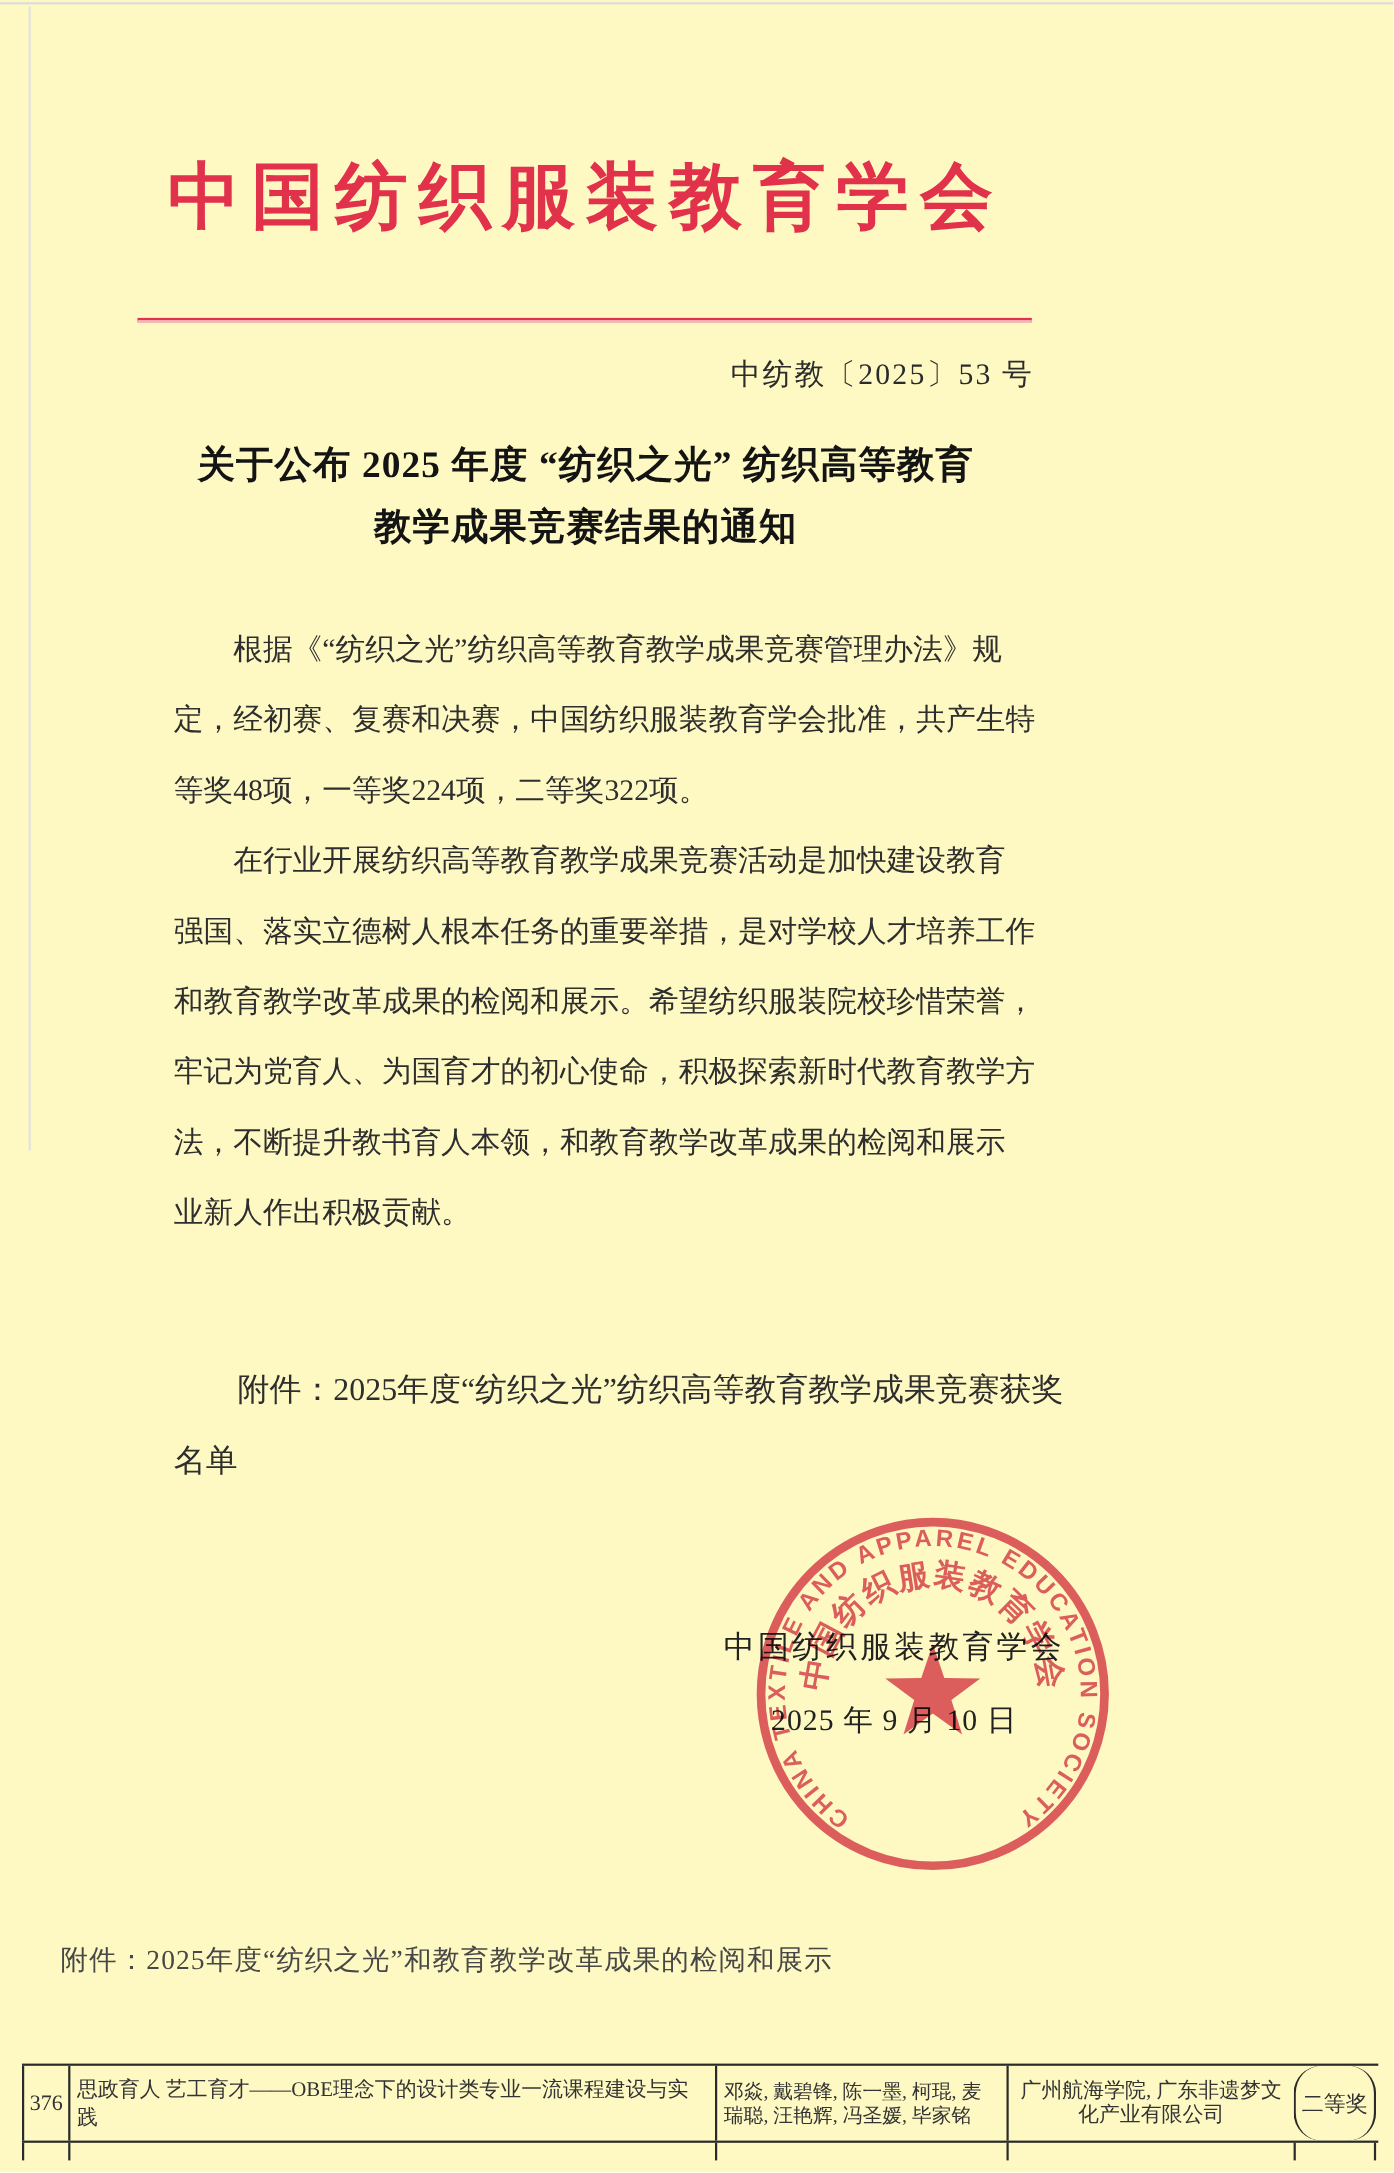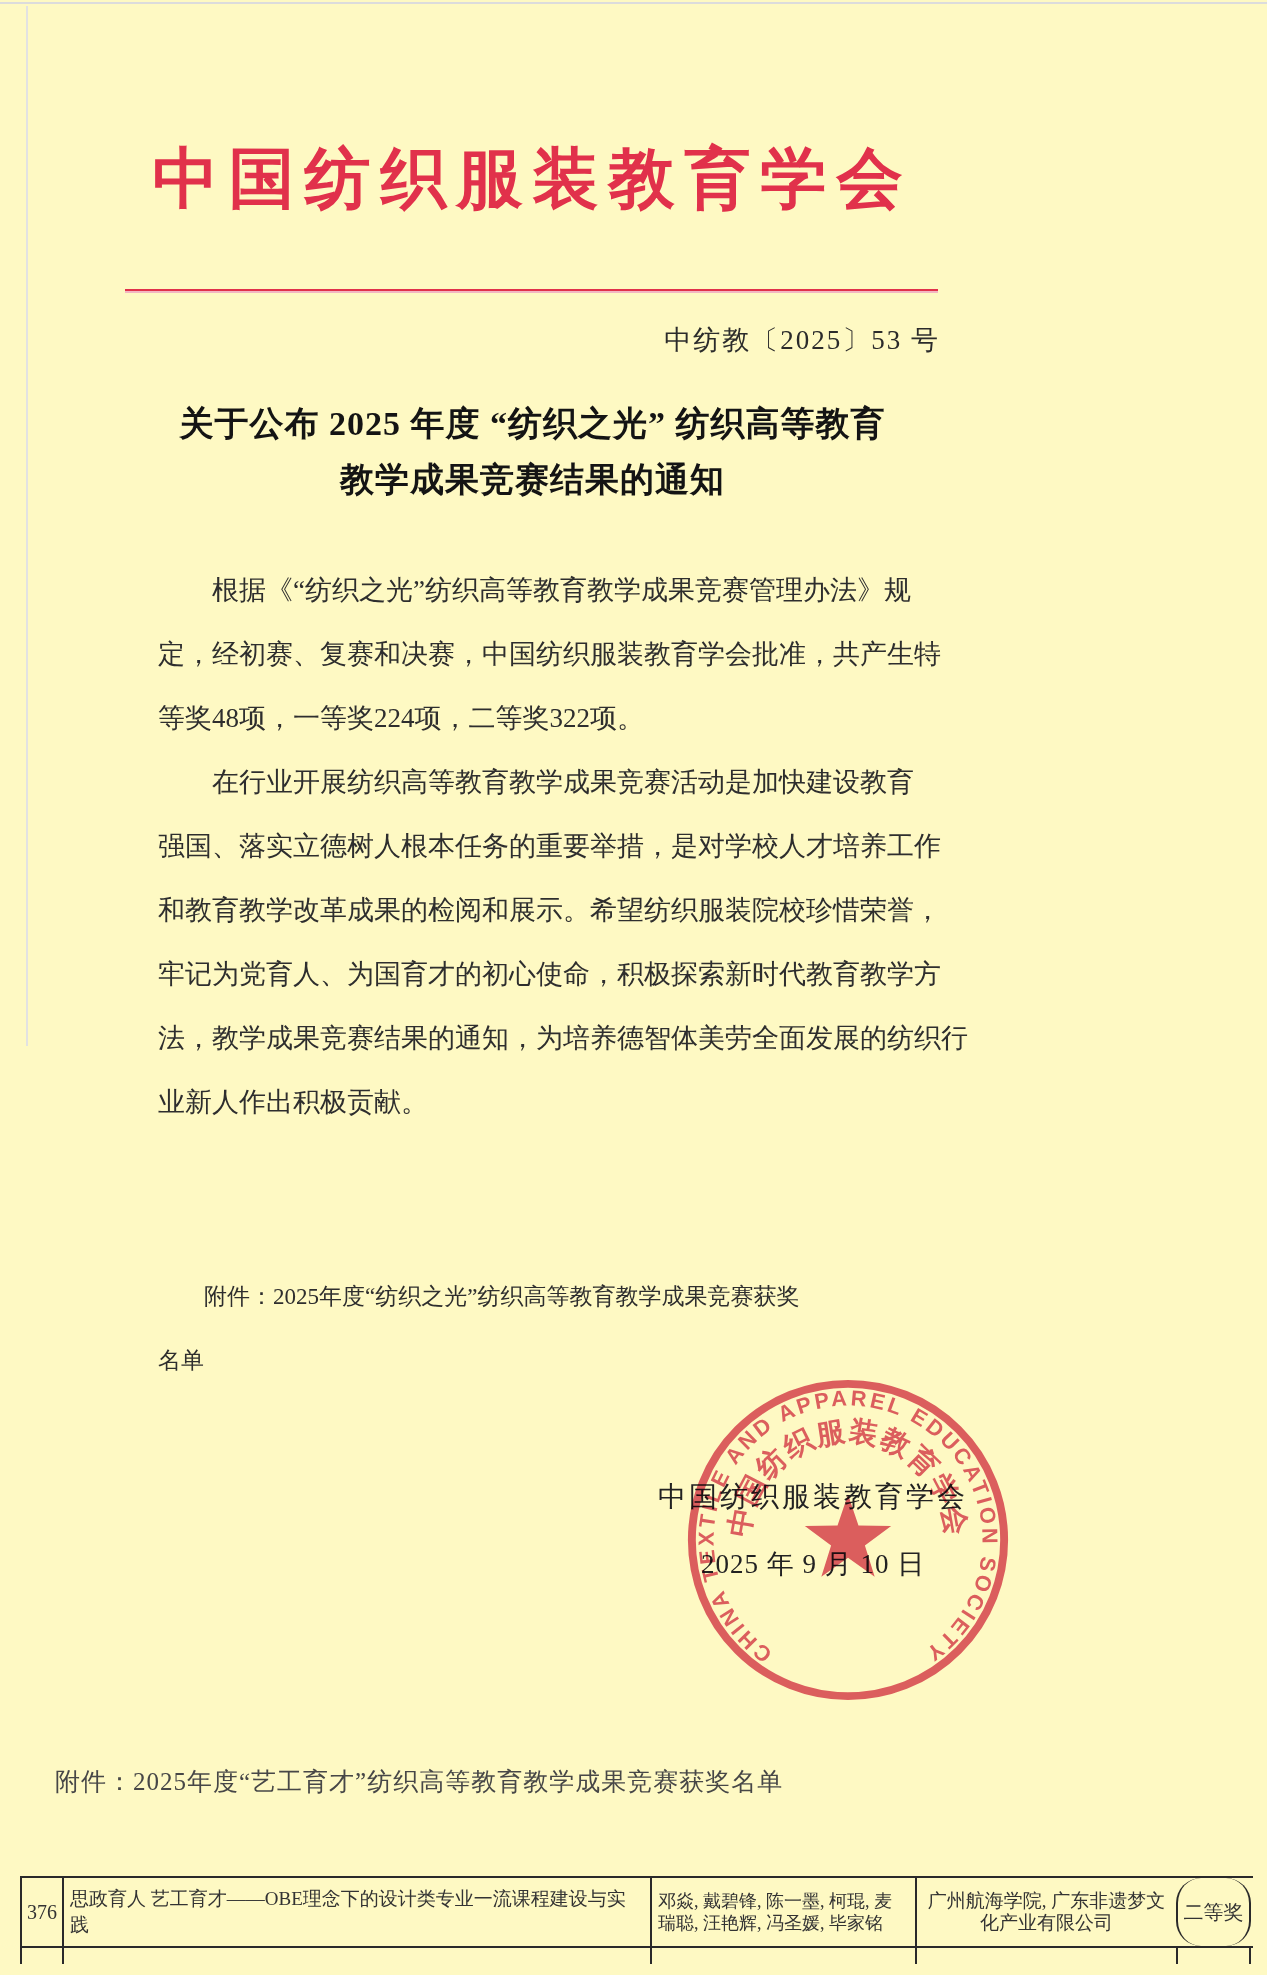--- a/index.html
+++ b/index.html
@@ -29,22 +29,22 @@
   .doc-title {
     position:absolute; left:125px; top:396px; width:815px;
     text-align:center; font-size:34px; font-weight:bold;
     line-height:56px; color:#141414; letter-spacing:1px;
   }
   .body-block {
     position:absolute; left:158px; top:558px; width:760px;
     font-size:27px; line-height:64px; color:#2e2e2e;
   }
   .attachment-block {
-    position:absolute; left:158px; top:1265px; width:760px;
-    font-size:23px; line-height:64px; color:#2e2e2e;
+    position:absolute; left:158px; top:1232px; width:760px;
+    font-size:29px; line-height:64px; color:#2e2e2e;
   }
   .bline { white-space:nowrap; }
   .indent { text-indent:2em; }
 
   .sig-org {
     position:absolute; left:648px; top:1478px; width:330px;
     text-align:center; font-size:28px; letter-spacing:3px; color:#222; white-space:nowrap;
   }
   .sig-date {
     position:absolute; left:648px; top:1546px; width:330px;
@@ -93,21 +93,21 @@
   </div>
 
   <div class="body-block">
     <div class="bline indent">根据《“纺织之光”纺织高等教育教学成果竞赛管理办法》规</div>
     <div class="bline">定，经初赛、复赛和决赛，中国纺织服装教育学会批准，共产生特</div>
     <div class="bline">等奖48项，一等奖224项，二等奖322项。</div>
     <div class="bline indent">在行业开展纺织高等教育教学成果竞赛活动是加快建设教育</div>
     <div class="bline">强国、落实立德树人根本任务的重要举措，是对学校人才培养工作</div>
     <div class="bline">和教育教学改革成果的检阅和展示。希望纺织服装院校珍惜荣誉，</div>
     <div class="bline">牢记为党育人、为国育才的初心使命，积极探索新时代教育教学方</div>
-    <div class="bline">法，教学成果竞赛结果的通知，为培养德智体美劳全面发展的纺织行</div>
+    <div class="bline">法，不断提升教书育人本领，和教育教学改革成果的检阅和展示</div>
     <div class="bline">业新人作出积极贡献。</div>
   </div>
 
   <div class="attachment-block">
     <div class="bline indent">附件：2025年度“纺织之光”纺织高等教育教学成果竞赛获奖</div>
     <div class="bline">名单</div>
   </div>
 
   <div class="sig-org">中国纺织服装教育学会</div>
   <div class="sig-date">2025 年 9 月 10 日</div>
@@ -120,21 +120,21 @@
     <circle cx="170" cy="172" r="158" fill="none" stroke="#d84a66" stroke-width="8"></circle>
     <text font-size="22" fill="#d84a66" letter-spacing="3" text-anchor="middle" font-family="Liberation Sans, sans-serif" font-weight="bold">
       <textPath href="#sealOuterPath" startOffset="50%">CHINA TEXTILE AND APPAREL EDUCATION SOCIETY</textPath>
     </text>
     <text font-size="29" fill="#d84a66" letter-spacing="2" text-anchor="middle" font-weight="bold">
       <textPath href="#sealInnerPath" startOffset="50%">中国纺织服装教育学会</textPath>
     </text>
     <polygon fill="#d84a66" points="170,126 180.6,157.4 213.7,157.8 187.1,177.6 197,209.2 170,190 143,209.2 152.9,177.6 126.3,157.8 159.4,157.4"></polygon>
   </svg>
 
-  <div class="bottom-caption">附件：2025年度“艺工育才”纺织高等教育教学成果竞赛获奖名单</div>
+  <div class="bottom-caption">附件：2025年度“纺织之光”和教育教学改革成果的检阅和展示</div>
 
   <div class="award-table">
     <div class="t-row">
       <div class="t-cell c-no">376</div>
       <div class="t-cell c-name">思政育人 艺工育才——OBE理念下的设计类专业一流课程建设与实践</div>
       <div class="t-cell c-auth">邓焱, 戴碧锋, 陈一墨, 柯琨, 麦瑞聪, 汪艳辉, 冯圣媛, 毕家铭</div>
       <div class="t-cell c-org">广州航海学院, 广东非遗梦文化产业有限公司</div>
       <div class="t-cell c-award last">二等奖</div>
     </div>
     <div class="t-stub">

